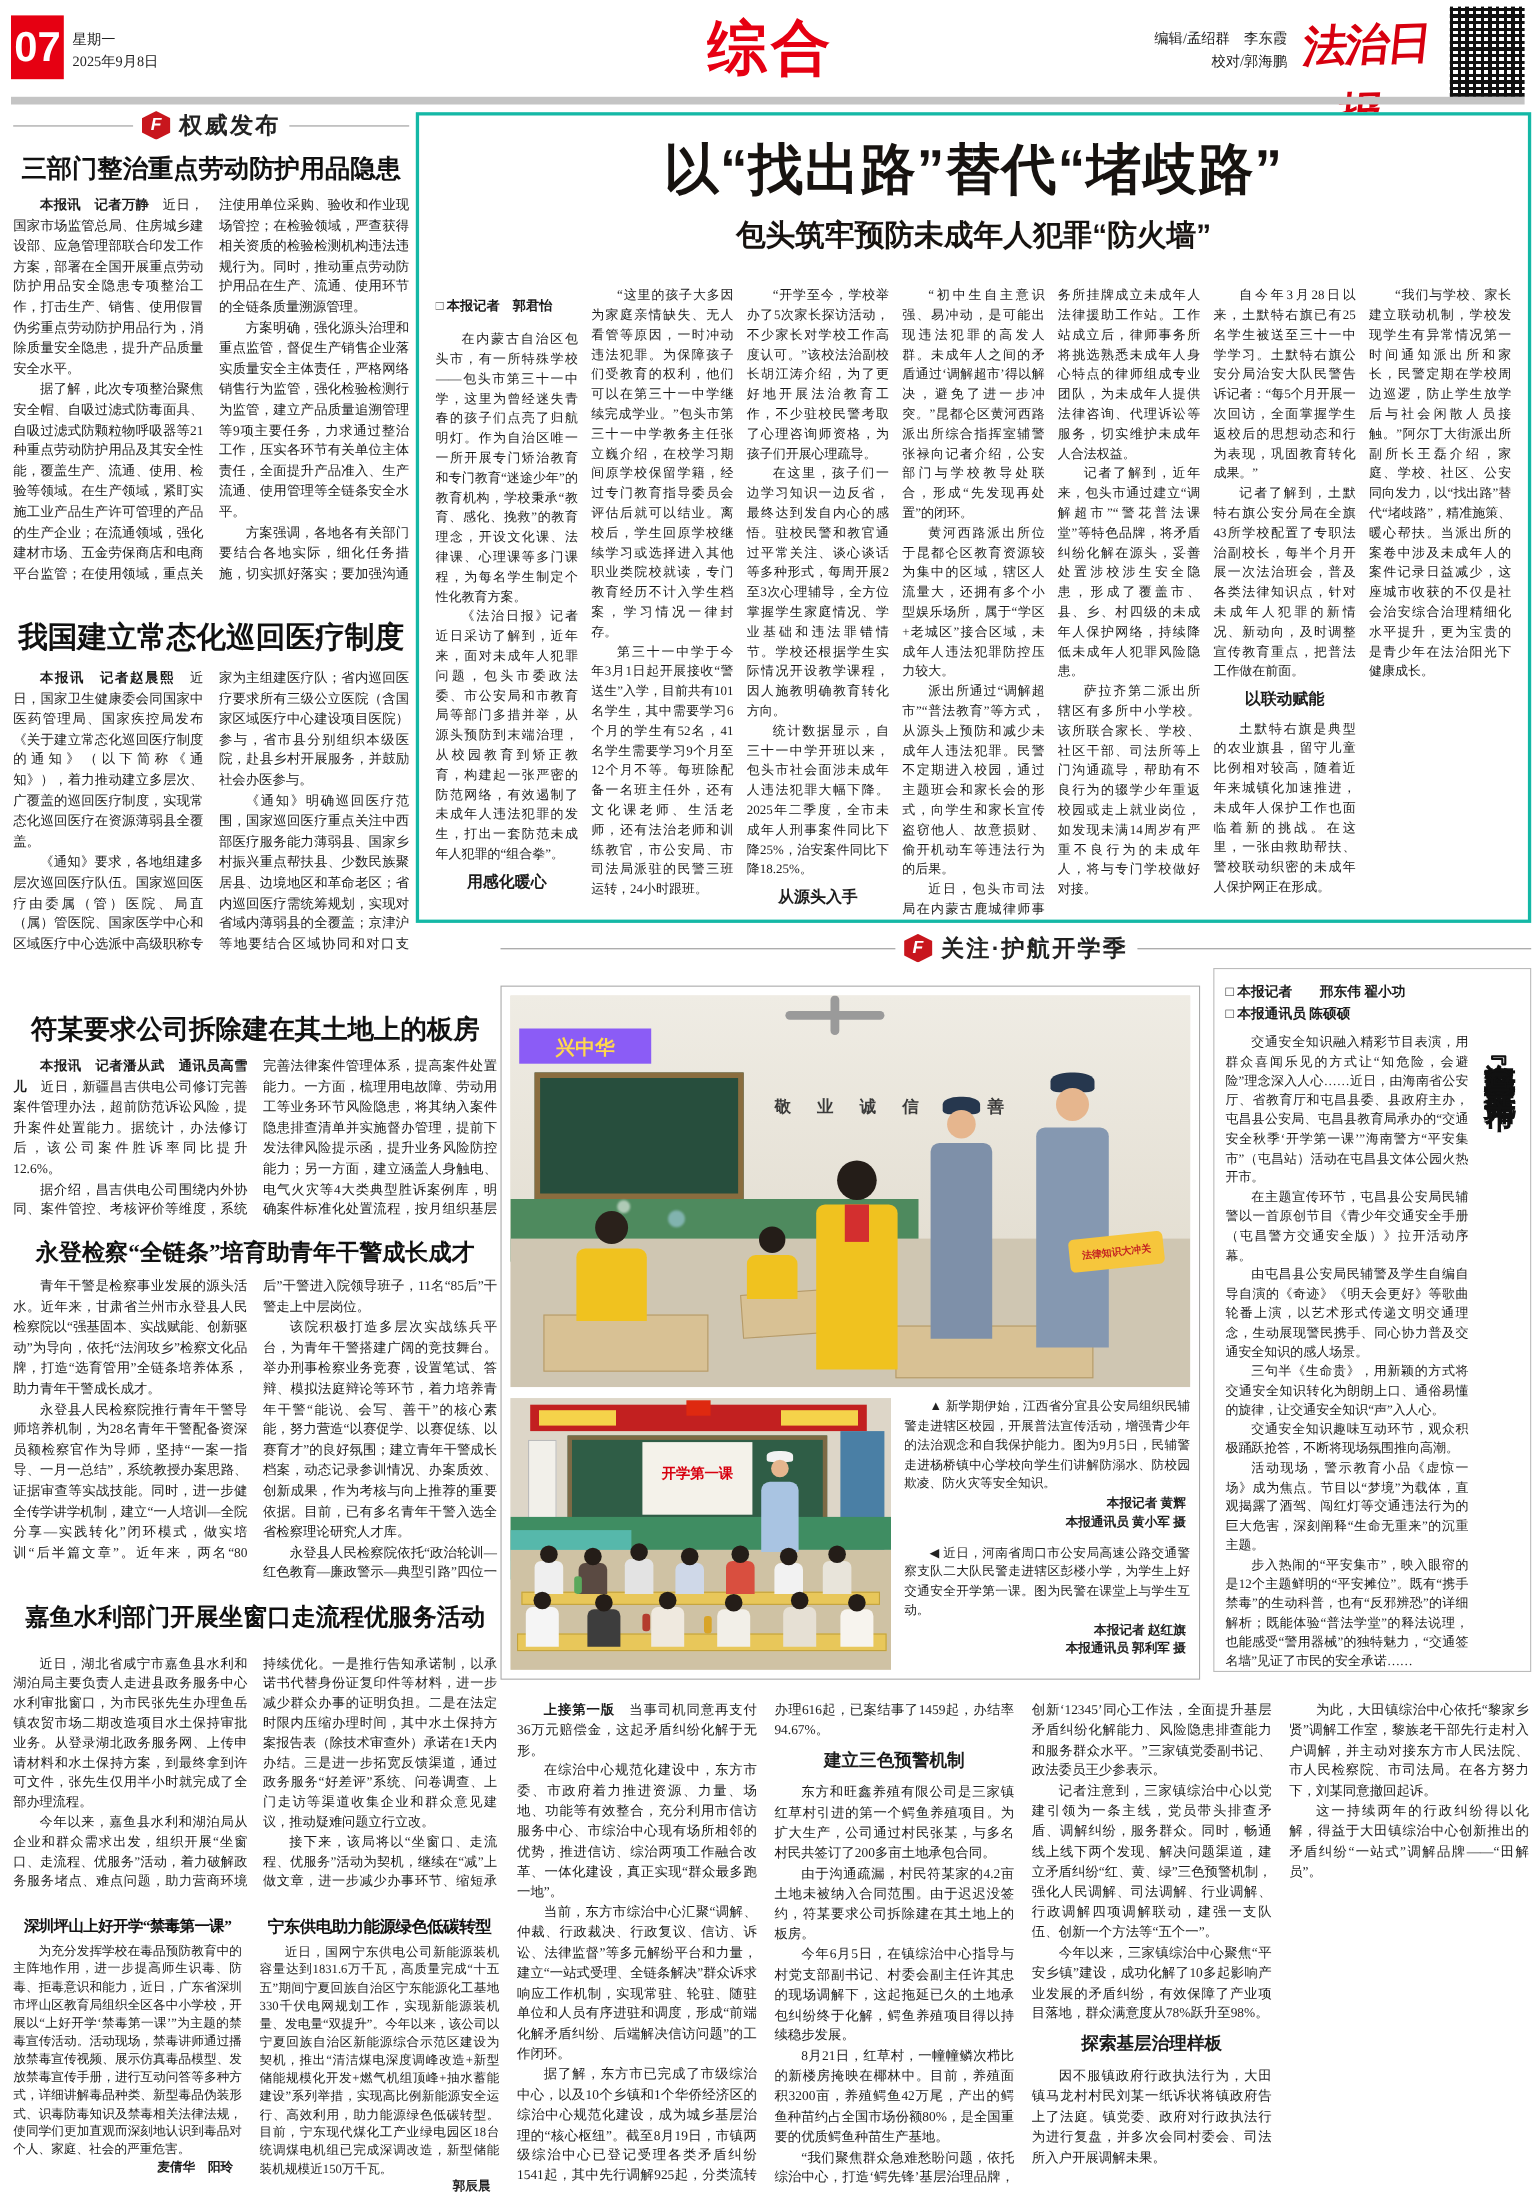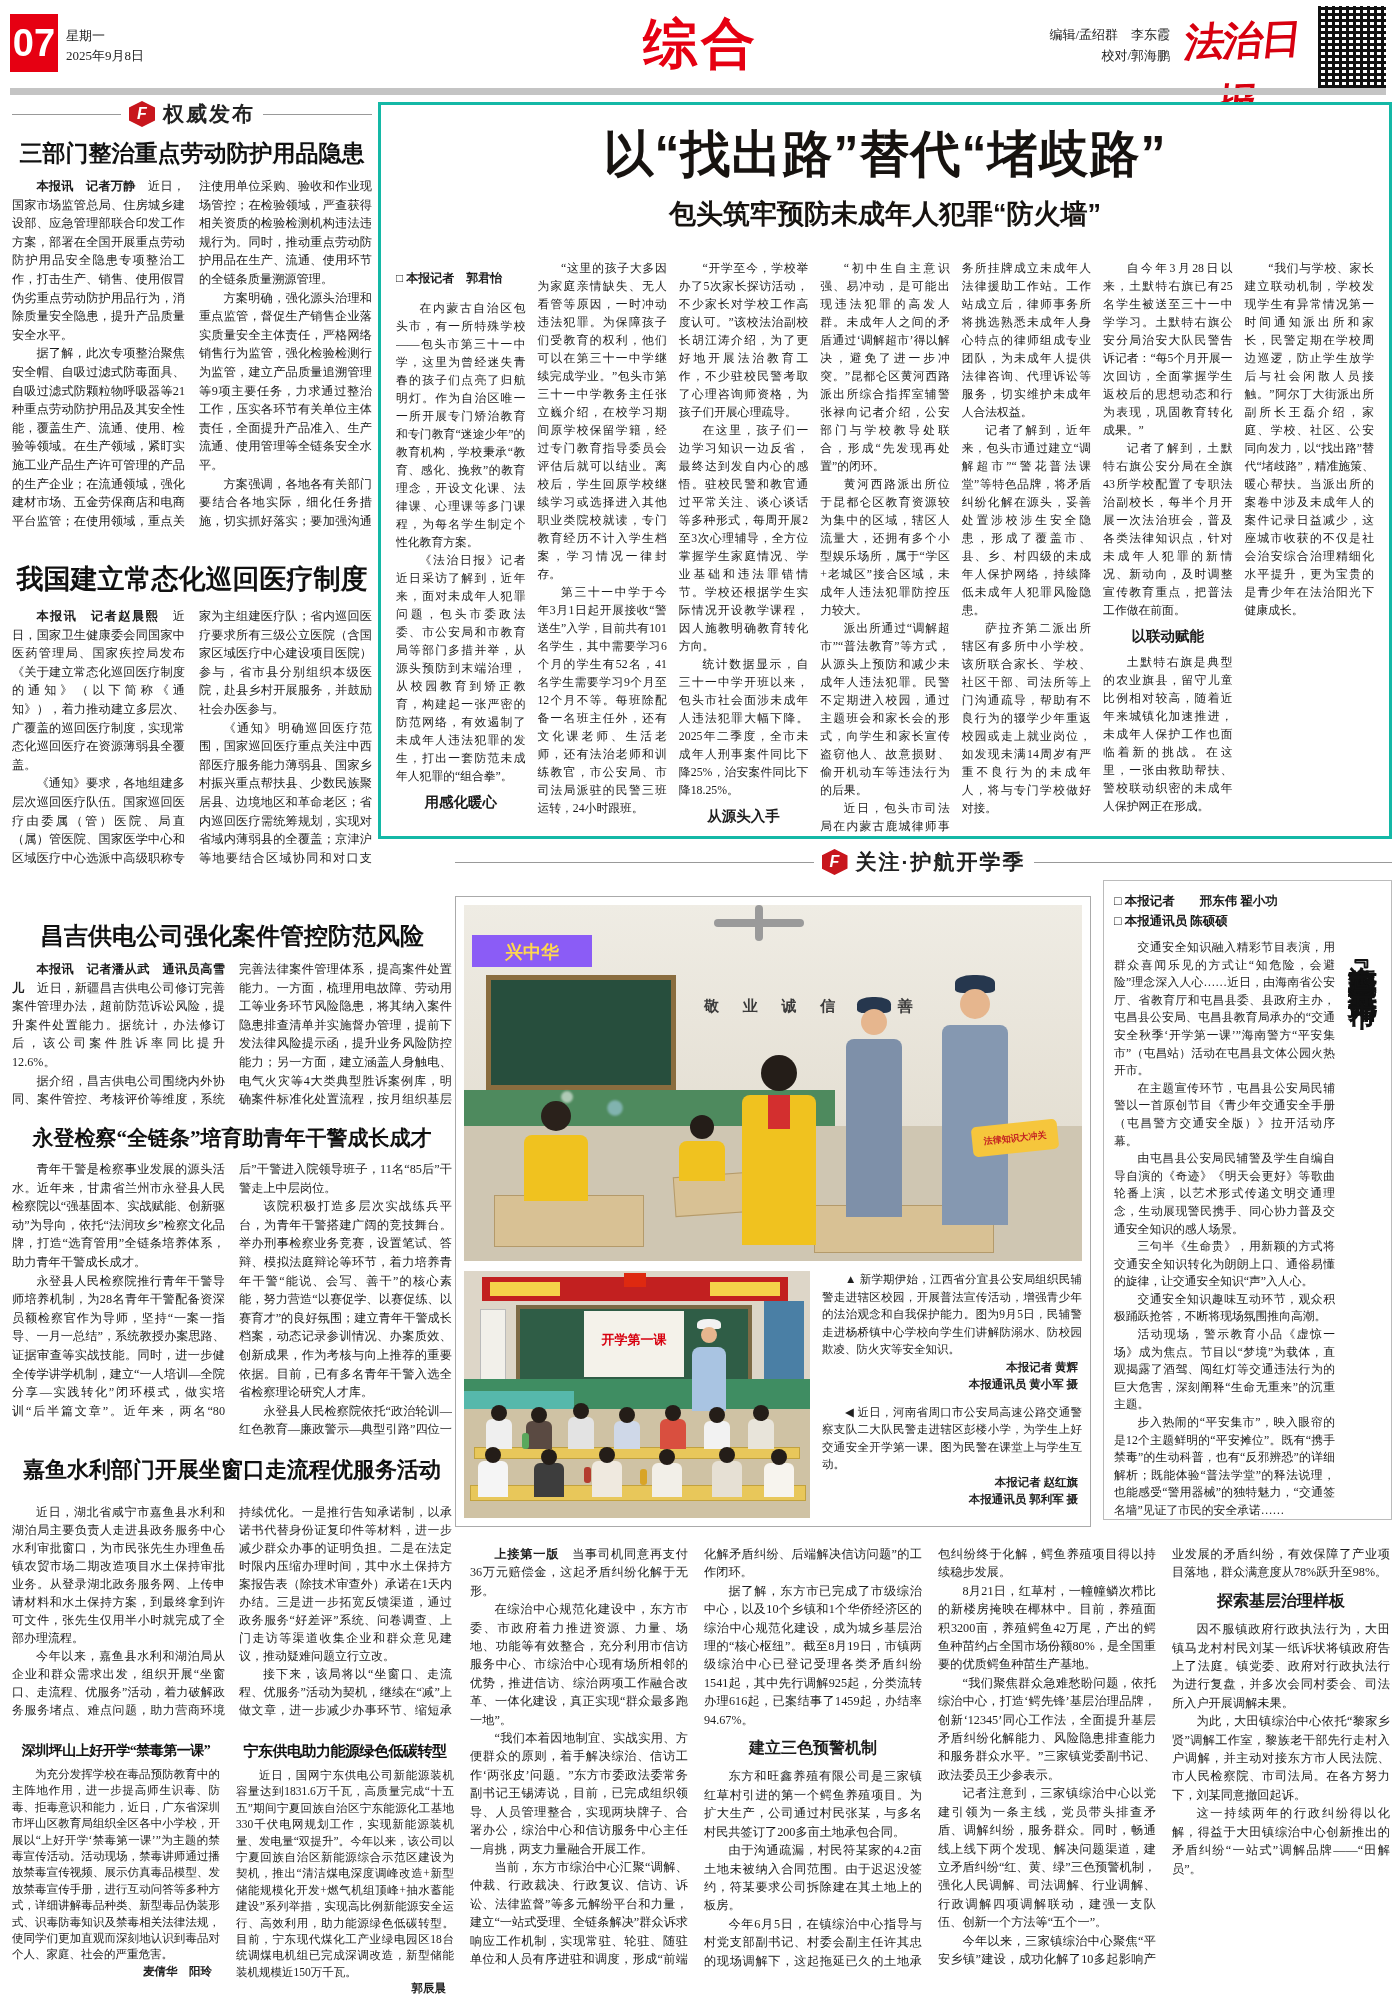--- a/index.html
+++ b/index.html
@@ -320,21 +320,21 @@
         <p>由屯昌县公安局民辅警及学生自编自导自演的《奇迹》《明天会更好》等歌曲轮番上演，以艺术形式传递文明交通理念，生动展现警民携手、同心协力普及交通安全知识的感人场景。</p>
         <p>三句半《生命贵》，用新颖的方式将交通安全知识转化为朗朗上口、通俗易懂的旋律，让交通安全知识“声”入人心。</p>
         <p>交通安全知识趣味互动环节，观众积极踊跃抢答，不断将现场氛围推向高潮。</p>
         <p>活动现场，警示教育小品《虚惊一场》成为焦点。节目以“梦境”为载体，直观揭露了酒驾、闯红灯等交通违法行为的巨大危害，深刻阐释“生命无重来”的沉重主题。</p>
         <p>步入热闹的“平安集市”，映入眼帘的是12个主题鲜明的“平安摊位”。既有“携手禁毒”的生动科普，也有“反邪辨恐”的详细解析；既能体验“普法学堂”的释法说理，也能感受“警用器械”的独特魅力，“交通签名墙”见证了市民的安全承诺……</p>
         <p>“这款‘理财App’高回报话术，其实就是诈骗陷阱！”民警手持宣传册，结合最新电诈案例揭秘骗局。</p>
       </div>
   </section>
 
   <section id="changji">
-    <h2 class="headline" id="hl-changji">昌吉供电公司强化案件管控防范风险</h2>
+    <h2 class="headline" id="hl-changji">符某要求公司拆除建在其土地上的板房</h2>
     <div class="cols" id="body-changji">
         <p><b>本报讯　记者潘从武　通讯员高雪儿　</b>近日，新疆昌吉供电公司修订完善案件管理办法，超前防范诉讼风险，提升案件处置能力。据统计，办法修订后，该公司案件胜诉率同比提升12.6%。</p>
         <p>据介绍，昌吉供电公司围绕内外协同、案件管控、考核评价等维度，系统完善法律案件管理体系，提高案件处置能力。一方面，梳理用电故障、劳动用工等业务环节风险隐患，将其纳入案件隐患排查清单并实施督办管理，提前下发法律风险提示函，提升业务风险防控能力；另一方面，建立涵盖人身触电、电气火灾等4大类典型胜诉案例库，明确案件标准化处置流程，按月组织基层单位开展专题研讨和经验交流，为同类案件提供参考依据。</p>
       </div>
   </section>
 
   <section id="yongdeng">
     <h2 class="headline" id="hl-yongdeng">永登检察“全链条”培育助青年干警成长成才</h2>
     <div class="cols" id="body-yongdeng">
         <p>青年干警是检察事业发展的源头活水。近年来，甘肃省兰州市永登县人民检察院以“强基固本、实战赋能、创新驱动”为导向，依托“法润玫乡”检察文化品牌，打造“选育管用”全链条培养体系，助力青年干警成长成才。</p>
@@ -365,21 +365,20 @@
     <h2 class="headline small-hl" style="font-size:15px">宁东供电助力能源绿色低碳转型</h2>
     <div class="cols small-body">
         <p>近日，国网宁东供电公司新能源装机容量达到1831.6万千瓦，高质量完成“十五五”期间宁夏回族自治区宁东能源化工基地330千伏电网规划工作，实现新能源装机量、发电量“双提升”。今年以来，该公司以宁夏回族自治区新能源综合示范区建设为契机，推出“清洁煤电深度调峰改造+新型储能规模化开发+燃气机组顶峰+抽水蓄能建设”系列举措，实现高比例新能源安全运行、高效利用，助力能源绿色低碳转型。目前，宁东现代煤化工产业绿电园区18台统调煤电机组已完成深调改造，新型储能装机规模近150万千瓦。</p>
         <p class="sig">郭辰晨</p>
       </div>
   </section>
 
   <section id="bottom-cont">
       <p><b>上接第一版　</b>当事司机同意再支付36万元赔偿金，这起矛盾纠纷化解于无形。</p>
       <p>在综治中心规范化建设中，东方市委、市政府着力推进资源、力量、场地、功能等有效整合，充分利用市信访服务中心、市综治中心现有场所相邻的优势，推进信访、综治两项工作融合改革、一体化建设，真正实现“群众最多跑一地”。</p>
-      <p>“我们本着因地制宜、实战实用、方便群众的原则，着手解决综治、信访工作‘两张皮’问题。”东方市委政法委常务副书记王锡涛说，目前，已完成组织领导、人员管理整合，实现两块牌子、合署办公，综治中心和信访服务中心主任一肩挑，两支力量融合开展工作。</p>
       <p>当前，东方市综治中心汇聚“调解、仲裁、行政裁决、行政复议、信访、诉讼、法律监督”等多元解纷平台和力量，建立“一站式受理、全链条解决”群众诉求响应工作机制，实现常驻、轮驻、随驻单位和人员有序进驻和调度，形成“前端化解矛盾纠纷、后端解决信访问题”的工作闭环。</p>
       <p>据了解，东方市已完成了市级综治中心，以及10个乡镇和1个华侨经济区的综治中心规范化建设，成为城乡基层治理的“核心枢纽”。截至8月19日，市镇两级综治中心已登记受理各类矛盾纠纷1541起，其中先行调解925起，分类流转办理616起，已案结事了1459起，办结率94.67%。</p>
       <p class="subhead2">建立三色预警机制</p>
       <p>东方和旺鑫养殖有限公司是三家镇红草村引进的第一个鳄鱼养殖项目。为扩大生产，公司通过村民张某，与多名村民共签订了200多亩土地承包合同。</p>
       <p>由于沟通疏漏，村民符某家的4.2亩土地未被纳入合同范围。由于迟迟没签约，符某要求公司拆除建在其土地上的板房。</p>
       <p>今年6月5日，在镇综治中心指导与村党支部副书记、村委会副主任许其忠的现场调解下，这起拖延已久的土地承包纠纷终于化解，鳄鱼养殖项目得以持续稳步发展。</p>
       <p>8月21日，红草村，一幢幢鳞次栉比的新楼房掩映在椰林中。目前，养殖面积3200亩，养殖鳄鱼42万尾，产出的鳄鱼种苗约占全国市场份额80%，是全国重要的优质鳄鱼种苗生产基地。</p>
       <p>“我们聚焦群众急难愁盼问题，依托综治中心，打造‘鳄先锋’基层治理品牌，创新‘12345’同心工作法，全面提升基层矛盾纠纷化解能力、风险隐患排查能力和服务群众水平。”三家镇党委副书记、政法委员王少参表示。</p>
       <p>记者注意到，三家镇综治中心以党建引领为一条主线，党员带头排查矛盾、调解纠纷，服务群众。同时，畅通线上线下两个发现、解决问题渠道，建立矛盾纠纷“红、黄、绿”三色预警机制，强化人民调解、司法调解、行业调解、行政调解四项调解联动，建强一支队伍、创新一个方法等“五个一”。</p>
       <p>今年以来，三家镇综治中心聚焦“平安乡镇”建设，成功化解了10多起影响产业发展的矛盾纠纷，有效保障了产业项目落地，群众满意度从78%跃升至98%。</p>

